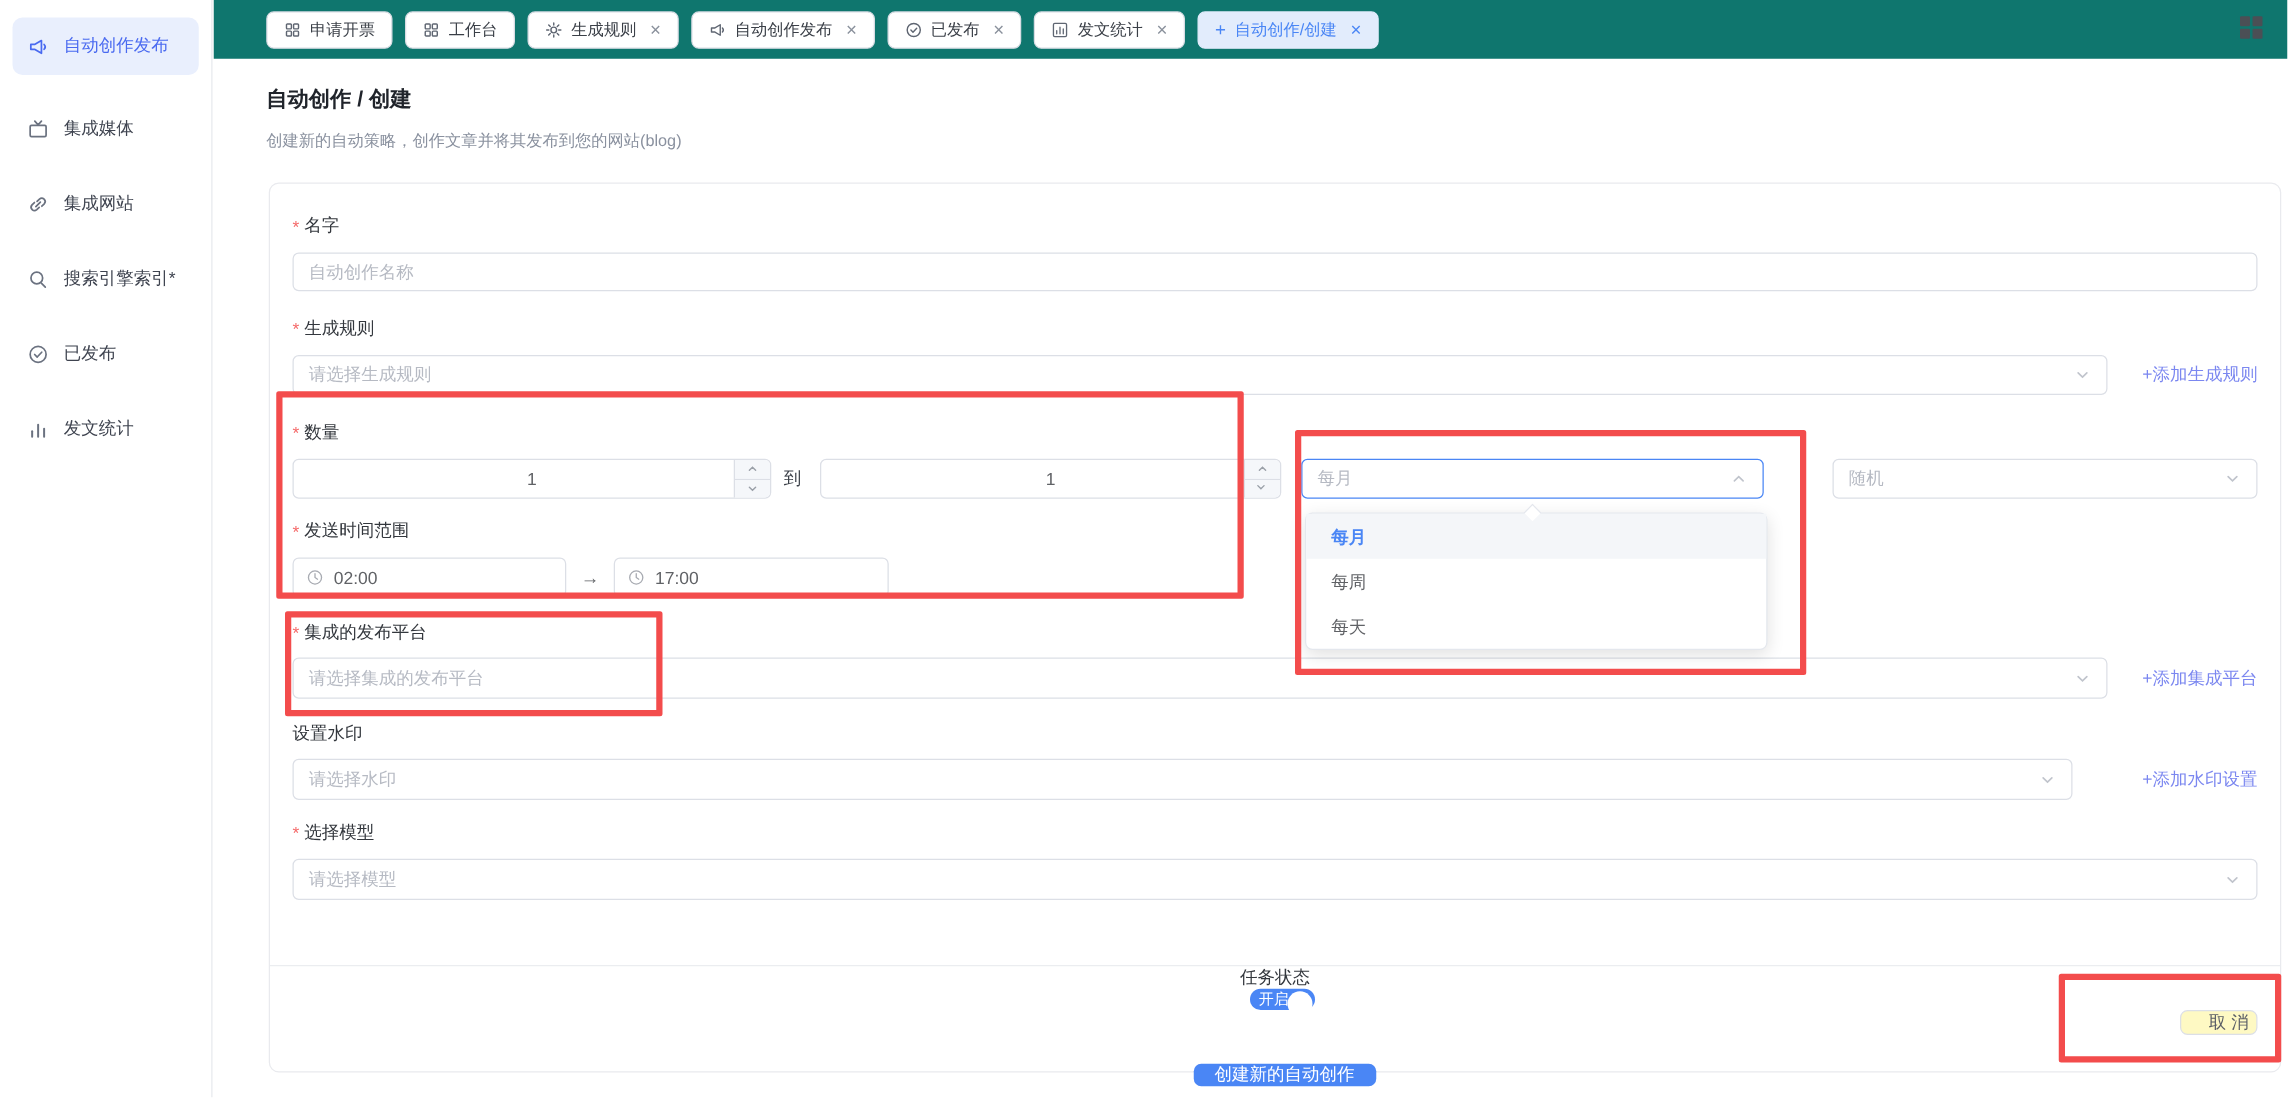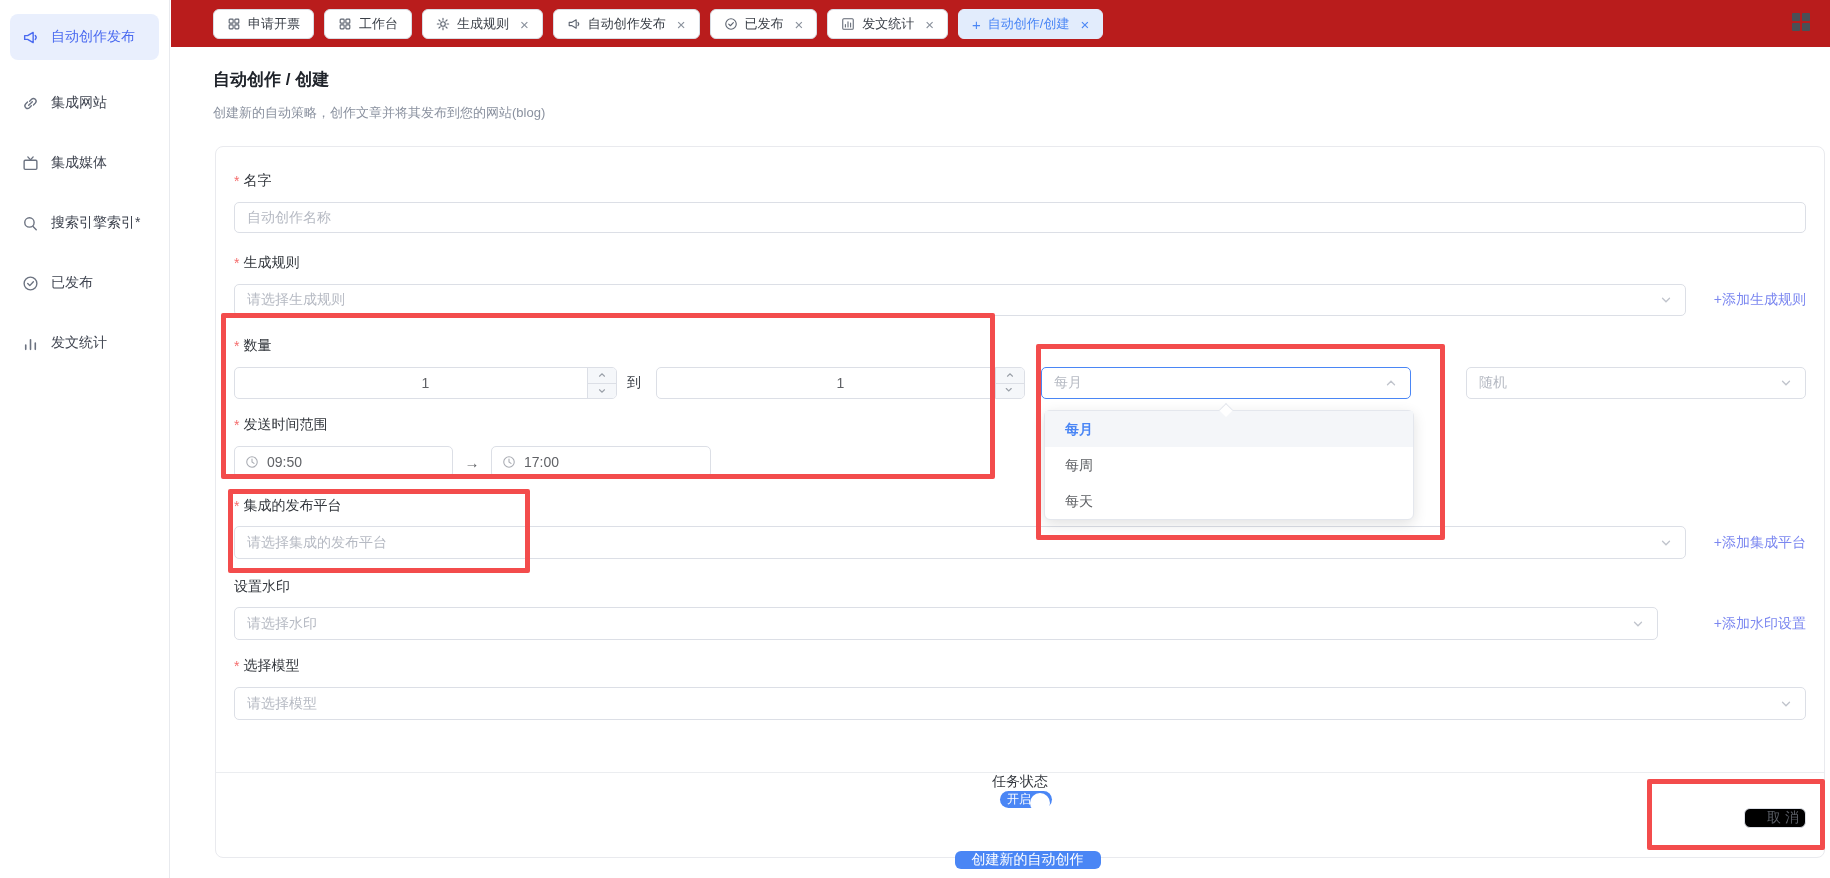--- a/index.html
+++ b/index.html
@@ -12,21 +12,21 @@
   .side-item { display:flex; align-items:center; gap:12px; height:46px;
     padding:0 12px; border-radius:8px; font-size:14px; color:#3f4450; cursor:pointer; }
   .side-item .ic { width:17px; height:17px; color:#6b7280; flex:0 0 auto; display:flex; }
   .side-item.active { background:#e9effd; color:#4a6af0; }
   .side-item.active .ic { color:#4a6af0; }
   .side-item.first-gap { margin-bottom:20px; }
   .side-item:not(.first-gap) { margin-bottom:14px; }
 
   
   .tabbar { position:absolute; left:171px; top:0; right:0; height:47px;
-    display:flex; align-items:flex-start; padding:9px 0 0 42px; background:#b91c1c; }
+    display:flex; align-items:flex-start; padding:9px 0 0 42px; background:#0f766e; }
   .tab { display:flex; align-items:center; gap:7px; height:30px; padding:0 13px;
     border:1px solid #d8dce3; border-radius:6px; background:#fff; font-size:13px;
     color:#3a3f47; margin-right:10px; cursor:pointer; white-space:nowrap; }
   .tab .ic { width:14px; height:14px; color:#5f6672; display:flex; }
   .tab .tab-close { font-size:15px; color:#8a919c; margin-left:4px; line-height:1; cursor:pointer; }
   .tab.active { background:#e2ecfc; border-color:#e2ecfc; color:#4a86f5; }
   .tab.active .ic, .tab.active .tab-close { color:#4a86f5; }
   .corner-grid { position:absolute; right:20px; top:13px; width:18px; height:18px;
     display:grid; grid-template-columns:8px 8px; grid-template-rows:8px 8px; gap:2px; cursor:pointer; }
   .corner-grid i { background:#4b4f55; border-radius:1px; }
@@ -83,21 +83,21 @@
   
   .card-footer { position:absolute; left:0; right:0; bottom:0; height:85px;
     border-top:1px solid #ebedf0; display:flex; align-items:center; padding:0 18px;flex-direction:column; }
   .status-label { font-size:14px; font-weight:500; color:#33373d; }
   .toggle { margin-left:12px; width:52px; height:24px; border-radius:12px; background:#4a86f5;
     position:relative; display:flex; align-items:center; cursor:pointer; }
   .toggle .tg-text { color:#fff; font-size:12px; margin-left:7px; }
   .toggle .knob { position:absolute; right:2px; top:2px; width:20px; height:20px;
     border-radius:50%; background:#fff; }
   .btn-cancel { margin-left:auto; width:62px; height:36px; border:1px solid #dcdfe6;
-    border-radius:6px; background:#000000; font-size:14px; color:#5a5e66;
+    border-radius:6px; background:#fef9c3; font-size:14px; color:#5a5e66;
     display:flex; align-items:center; justify-content:center; cursor:pointer;padding-left:16px; }
   .btn-primary { margin-left:15px; height:39px; padding:0 17px; border-radius:6px;
     background:#4a86f5; color:#fff; font-size:14px; font-weight:500;
     display:flex; align-items:center; justify-content:center; cursor:pointer;margin-top:23px; }
 
   
   .dropdown { position:absolute; left:1044px; top:410px; width:370px; background:#fff;
     border:1px solid #e4e7ed; border-radius:6px; box-shadow:0 4px 14px rgba(0,0,0,.12); z-index:20; }
   .dropdown .notch { position:absolute; left:176px; top:-6px; width:10px; height:10px;
     background:#fff; border-left:1px solid #e4e7ed; border-top:1px solid #e4e7ed;
@@ -124,36 +124,36 @@
     <span class="ic">
       <svg viewBox="0 0 16 16" fill="none" stroke="currentColor" stroke-width="1.3" stroke-linejoin="round">
           <path d="M2.5 6.2v3.6h2.8l5.2 3V3.2l-5.2 3H2.5z"></path>
           <path d="M12.5 6.2a2.6 2.6 0 010 3.6" stroke-linecap="round"></path>
         </svg>
     </span>
     <span>自动创作发布</span>
   </div>
   <div class="side-item">
     <span class="ic">
+      <svg viewBox="0 0 16 16" fill="none" stroke="currentColor" stroke-width="1.3" stroke-linejoin="round">
+          <rect x="2" y="5" width="12" height="8.5" rx="1"></rect>
+          <path d="M5.5 1.8L8 4.6l2.5-2.8" stroke-linecap="round"></path>
+        </svg>
+    </span>
+    <span>集成媒体</span>
+  </div>
+  <div class="side-item">
+    <span class="ic">
       <svg viewBox="0 0 16 16" fill="none" stroke="currentColor" stroke-width="1.3" stroke-linecap="round">
           <path d="M6.3 9.7l3.4-3.4"></path>
           <path d="M5.2 6.6L3.4 8.4a2.55 2.55 0 003.6 3.6l1.8-1.8"></path>
           <path d="M10.8 9.4l1.8-1.8a2.55 2.55 0 00-3.6-3.6L7.2 5.8"></path>
         </svg>
     </span>
     <span>集成网站</span>
-  </div>
-  <div class="side-item">
-    <span class="ic">
-      <svg viewBox="0 0 16 16" fill="none" stroke="currentColor" stroke-width="1.3" stroke-linejoin="round">
-          <rect x="2" y="5" width="12" height="8.5" rx="1"></rect>
-          <path d="M5.5 1.8L8 4.6l2.5-2.8" stroke-linecap="round"></path>
-        </svg>
-    </span>
-    <span>集成媒体</span>
   </div>
   <div class="side-item">
     <span class="ic">
       <svg viewBox="0 0 16 16" fill="none" stroke="currentColor" stroke-width="1.3" stroke-linecap="round">
           <circle cx="7" cy="7" r="4.4"></circle>
           <path d="M10.4 10.8l3 3"></path>
         </svg>
     </span>
     <span>搜索引擎索引*</span>
   </div>
@@ -345,21 +345,21 @@
       <span>发送时间范围</span>
     </div>
     <div class="time-row">
       <div class="time-input">
         <span class="ic">
             <svg viewBox="0 0 16 16" fill="none" stroke="currentColor" stroke-width="1.2" stroke-linecap="round">
               <circle cx="8" cy="8" r="6"></circle>
               <path d="M8 4.5V8l2.3 1.6"></path>
             </svg>
           </span>
-        <span class="val">09:50</span>
+        <span class="val">02:00</span>
       </div>
       <span class="t-arrow">→</span>
       <div class="time-input" style="width:220px;">
         <span class="ic">
             <svg viewBox="0 0 16 16" fill="none" stroke="currentColor" stroke-width="1.2" stroke-linecap="round">
               <circle cx="8" cy="8" r="6"></circle>
               <path d="M8 4.5V8l2.3 1.6"></path>
             </svg>
           </span>
         <span class="val">17:00</span>

